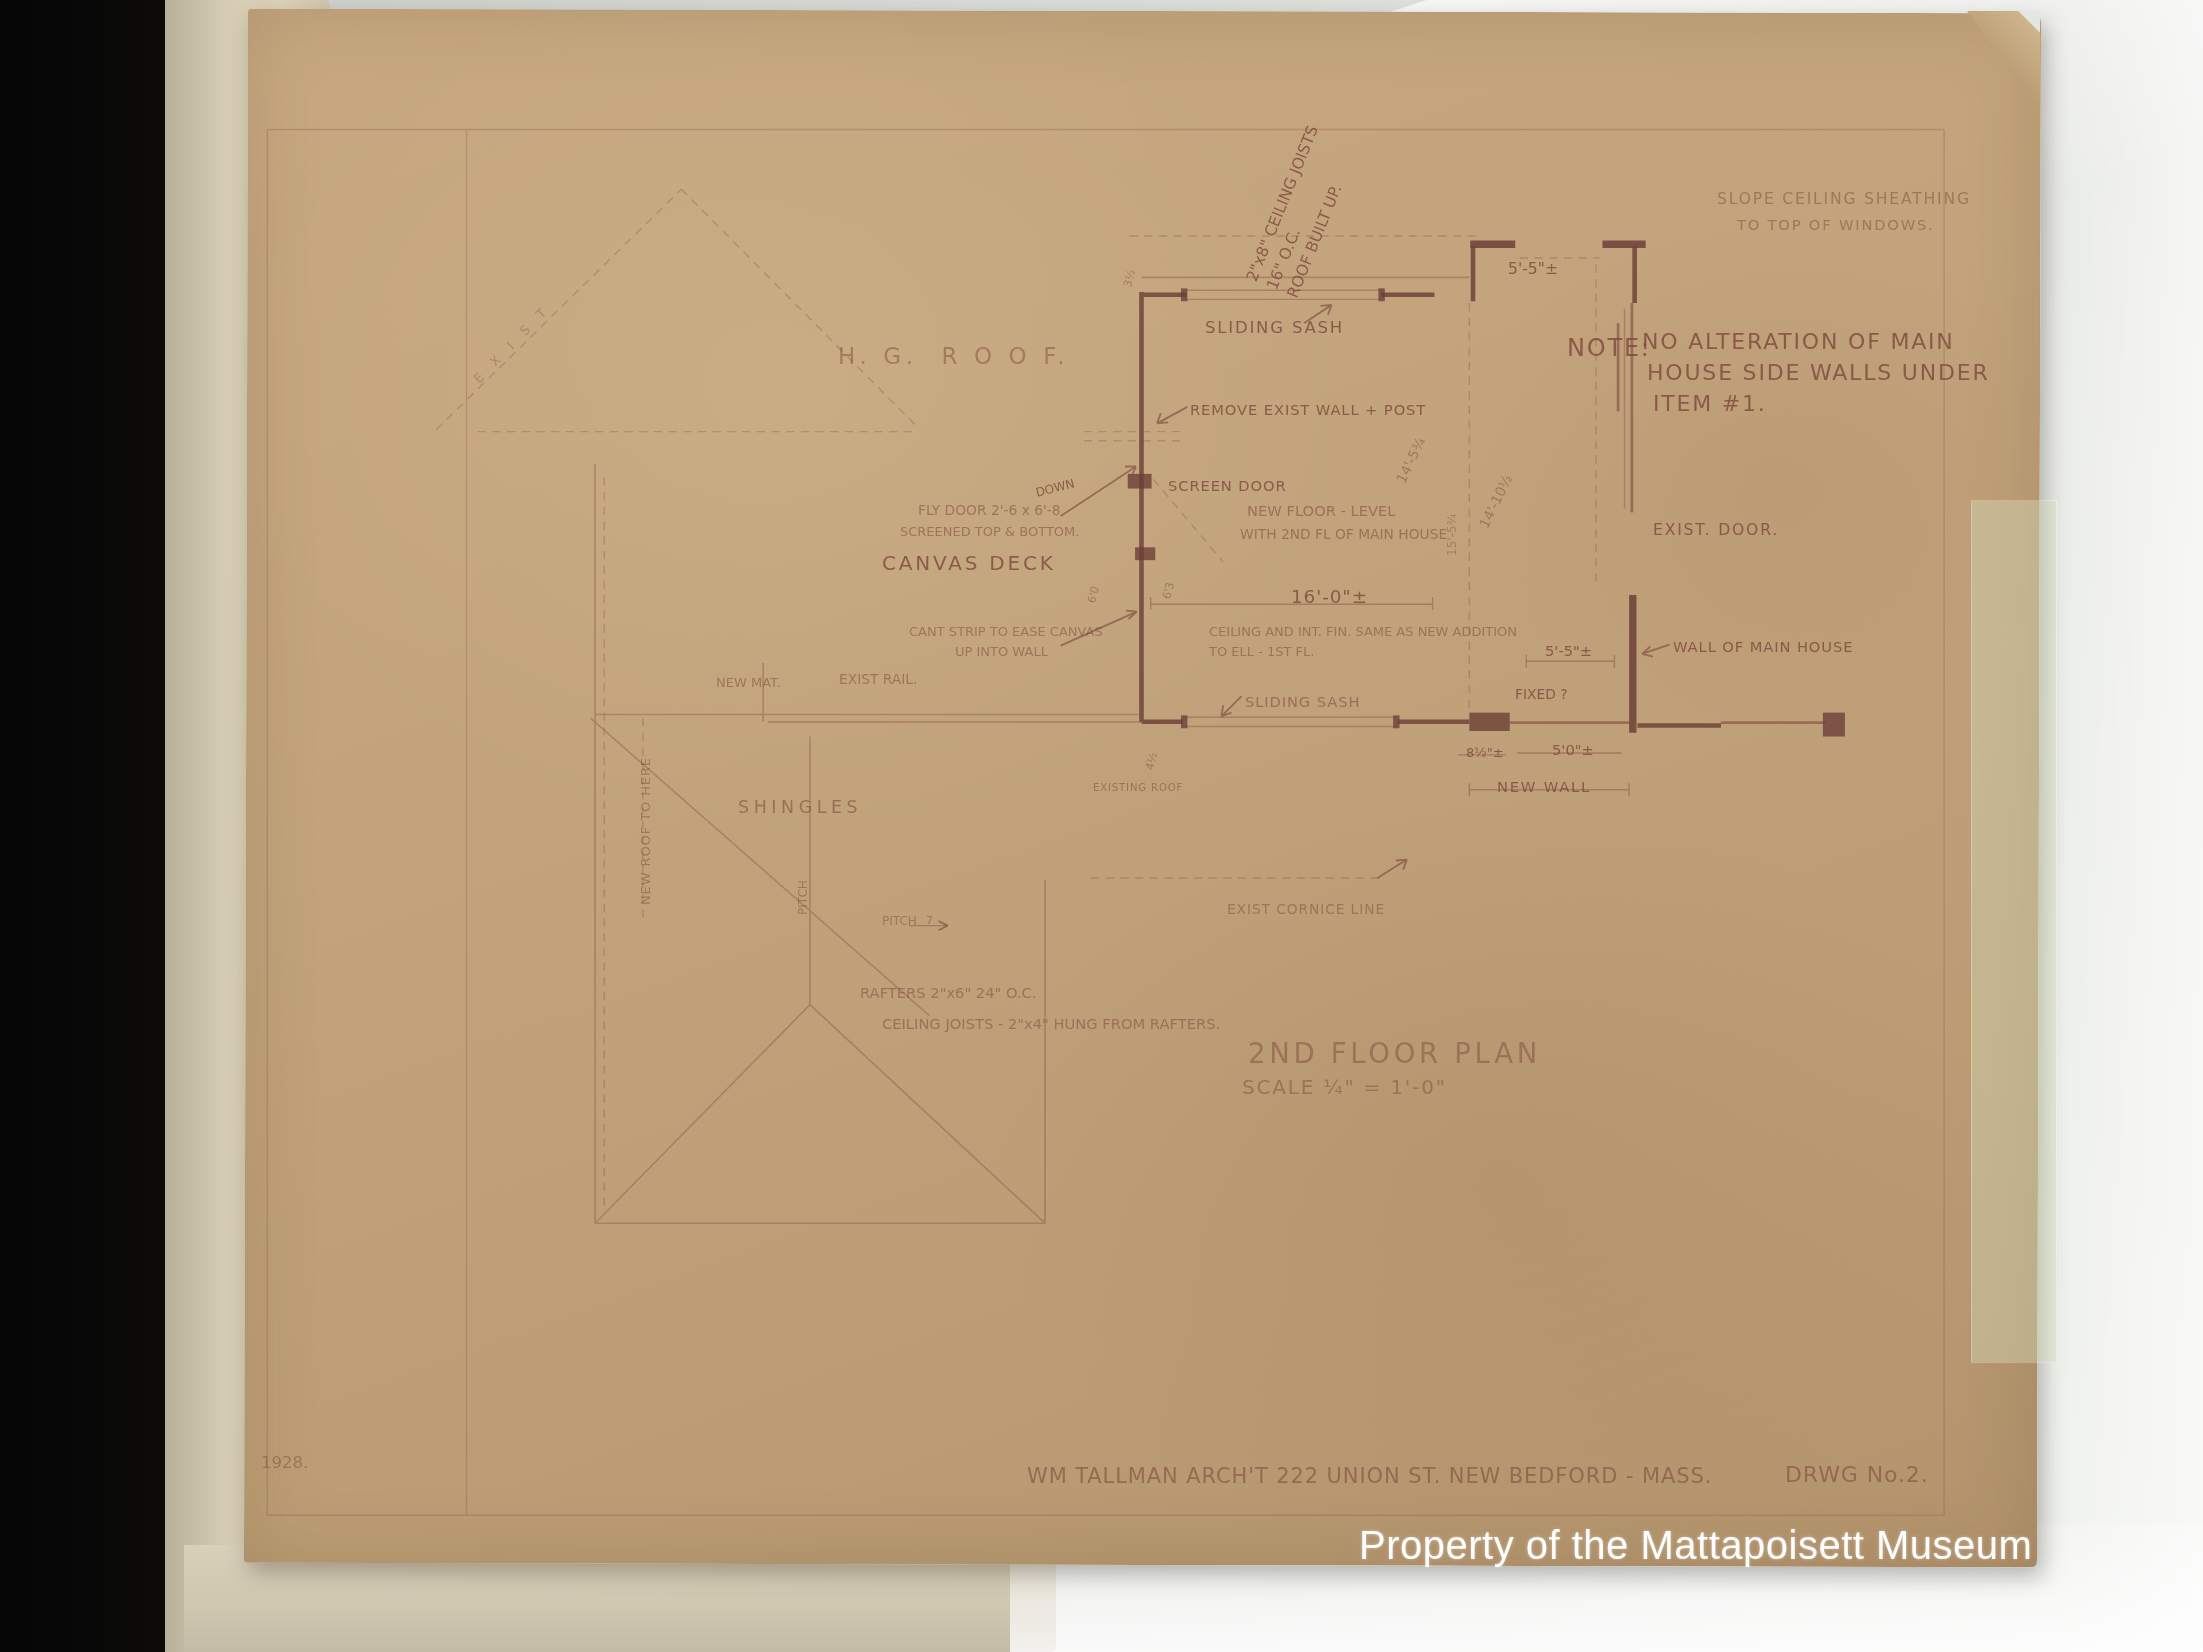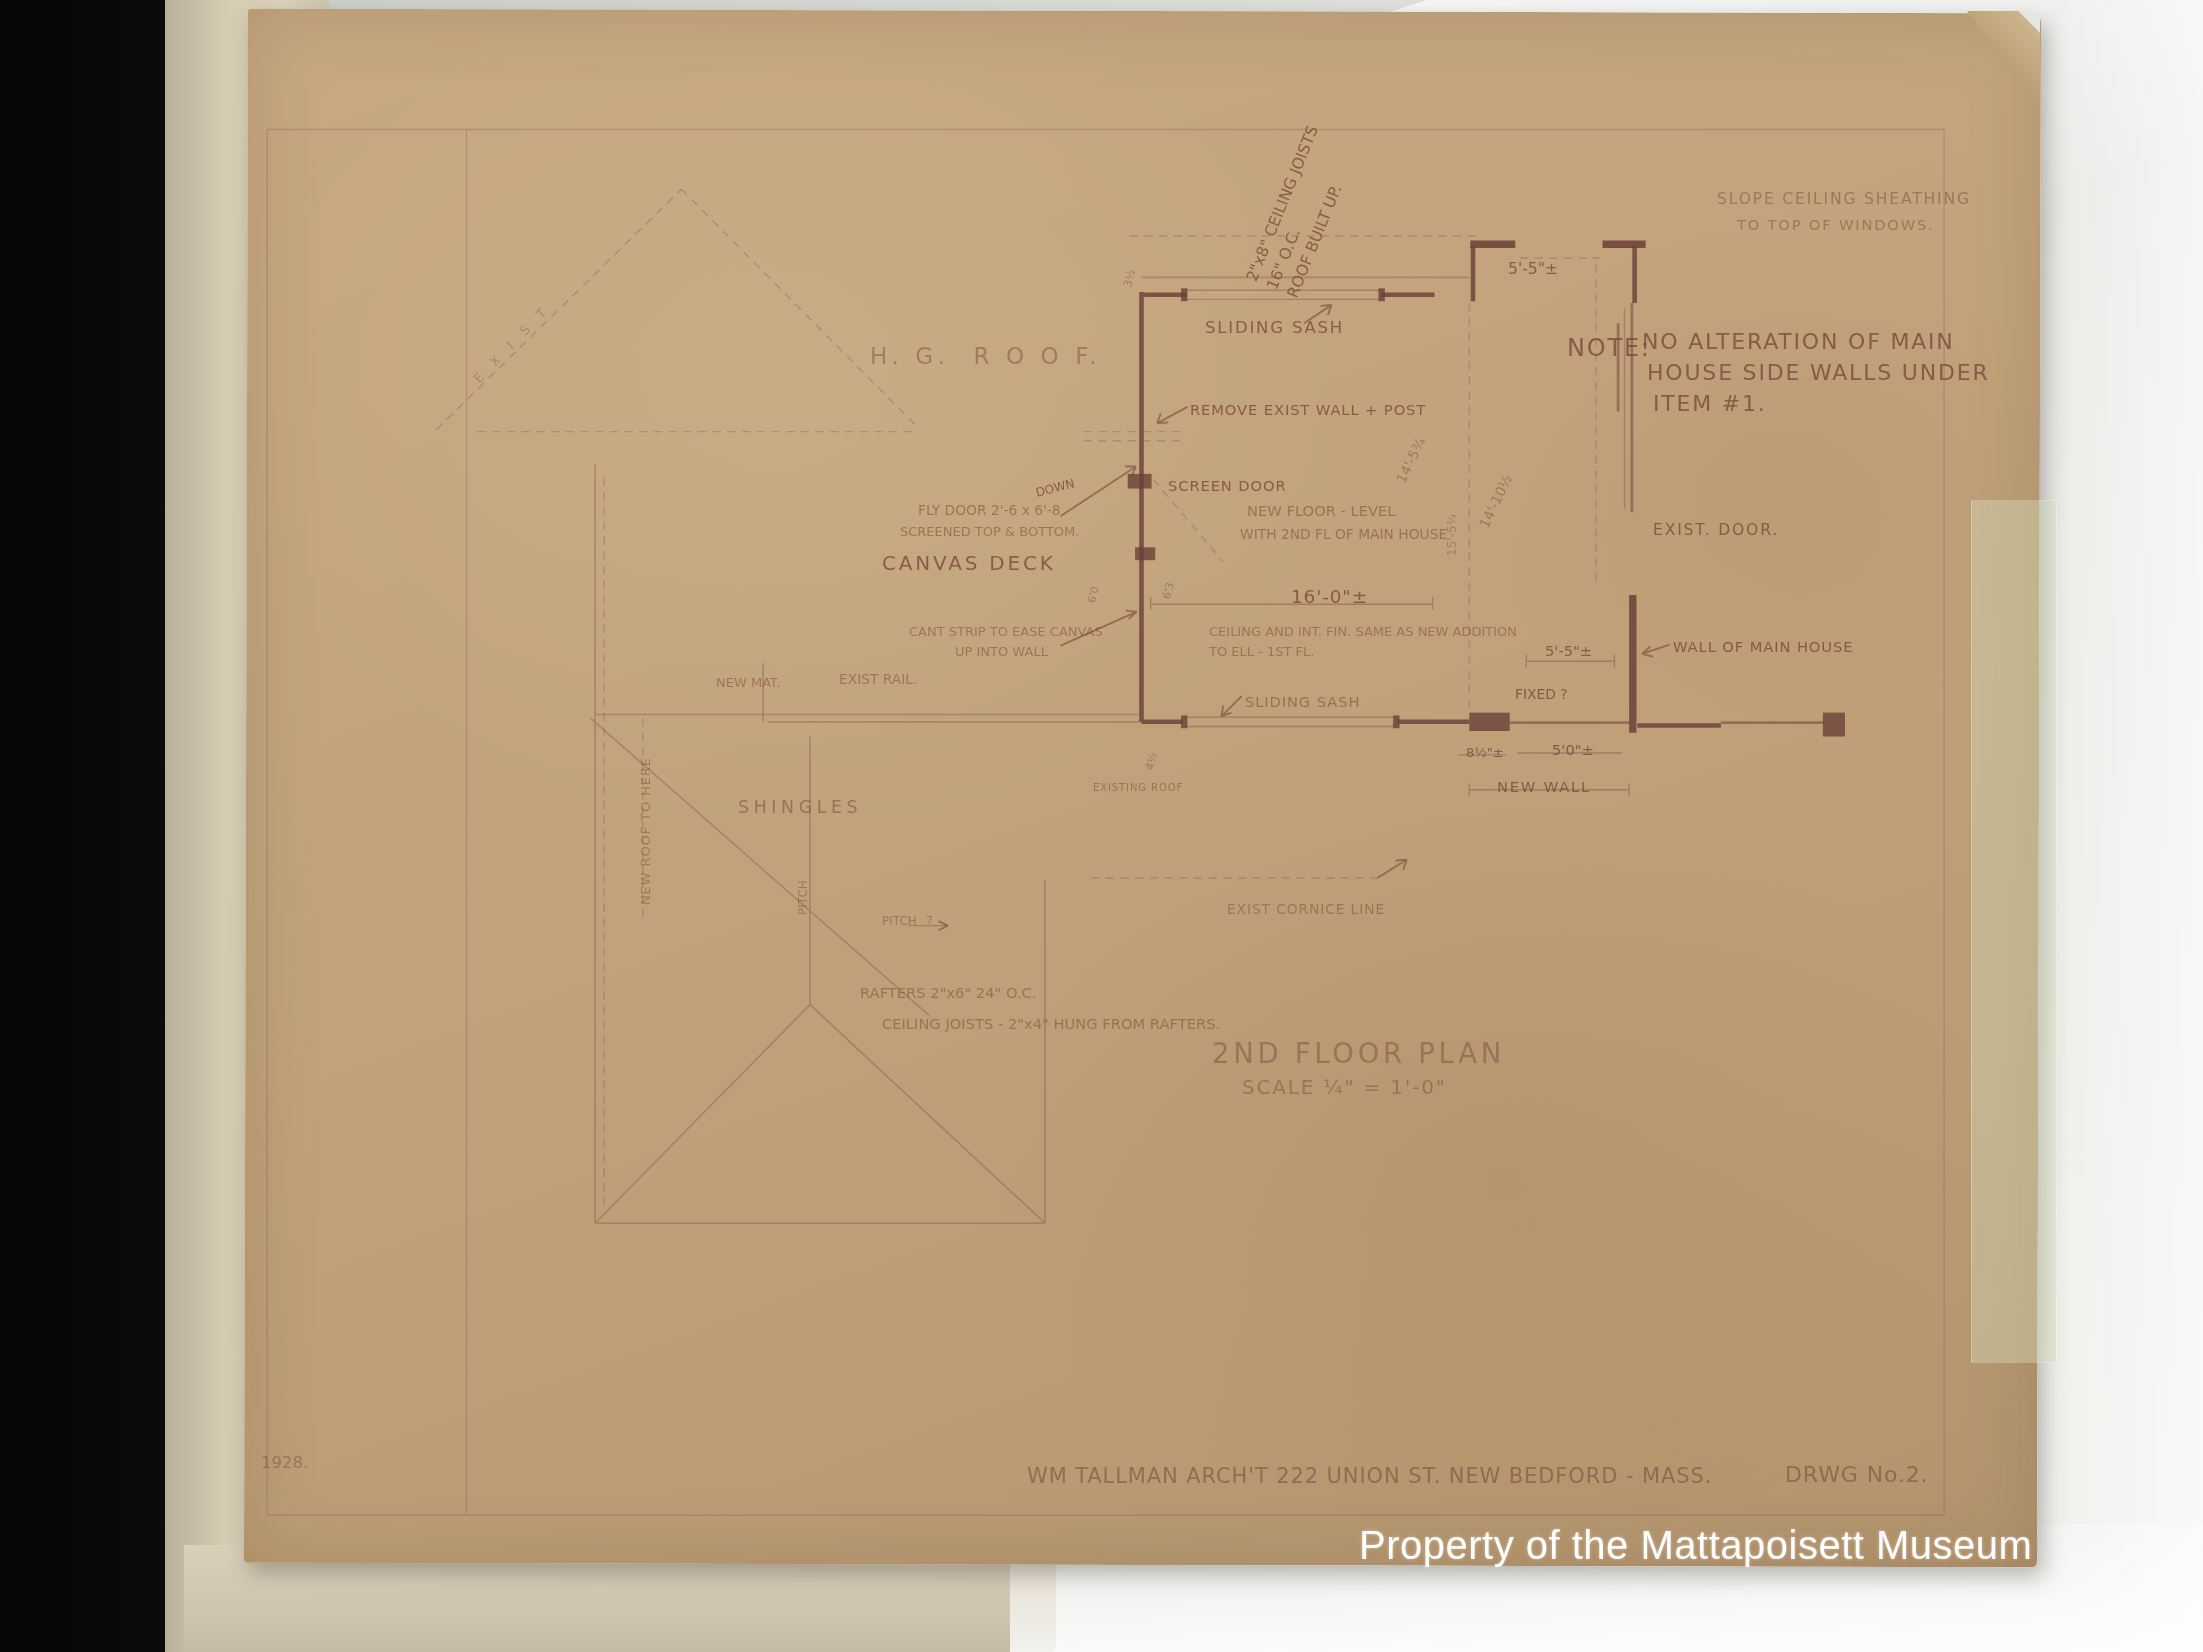--- a/index.html
+++ b/index.html
@@ -164,21 +164,21 @@
 ROOF BUILT UP.</div>
     <div class="lbl" style="left: 1717px; top: 189px; font-size: 15.6px; letter-spacing: 1.8px; opacity: 0.62;">SLOPE CEILING SHEATHING</div>
     <div class="lbl" style="left: 1737px; top: 215px; font-size: 14.7px; letter-spacing: 1.8px; opacity: 0.62;">TO TOP OF WINDOWS.</div>
     <div class="lbl" style="left: 1508px; top: 259px; font-size: 15.6px;">5'-5"±</div>
     <div class="lbl" style="left: 1567px; top: 332px; font-size: 24px; letter-spacing: 1.8px;">NOTE:</div>
     <div class="lbl" style="left: 1642px; top: 327px; font-size: 22px; letter-spacing: 1.8px;">NO ALTERATION OF MAIN</div>
     <div class="lbl" style="left: 1647px; top: 358px; font-size: 22px; letter-spacing: 1.8px;">HOUSE SIDE WALLS UNDER</div>
     <div class="lbl" style="left: 1653px; top: 389px; font-size: 22px; letter-spacing: 1.8px;">ITEM #1.</div>
     <div class="lbl" style="left: 1205px; top: 316px; font-size: 16.5px; letter-spacing: 1.8px;">SLIDING SASH</div>
     <div class="lbl" style="left: 1190px; top: 400px; font-size: 14.7px; letter-spacing: 0.9px;">REMOVE EXIST WALL + POST</div>
-    <div class="lbl" style="left: 838px; top: 340px; font-size: 23px; letter-spacing: 4.6px; opacity: 0.6; margin-left: 32px;">H. G.  R O O F.</div>
+    <div class="lbl" style="left: 838px; top: 340px; font-size: 23px; letter-spacing: 4.6px; opacity: 0.6;">H. G.  R O O F.</div>
     <div class="lbl" style="left: 470px; top: 375px; font-size: 13px; transform: rotate(-46deg); letter-spacing: 5.5px; opacity: 0.45;">E X I S T</div>
     <div class="lbl" style="left: 1034px; top: 485px; font-size: 12px; transform: rotate(-14deg);">DOWN</div>
     <div class="lbl" style="left: 1168px; top: 476px; font-size: 14.7px; letter-spacing: 0.9px;">SCREEN DOOR</div>
     <div class="lbl" style="left: 918px; top: 501px; font-size: 13.8px; opacity: 0.68;">FLY DOOR 2'-6 x 6'-8</div>
     <div class="lbl" style="left: 900px; top: 523px; font-size: 13px; opacity: 0.68;">SCREENED TOP &amp; BOTTOM.</div>
     <div class="lbl" style="left: 1247px; top: 501px; font-size: 14.7px; opacity: 0.68;">NEW FLOOR - LEVEL</div>
     <div class="lbl" style="left: 1240px; top: 525px; font-size: 13.8px; opacity: 0.68;">WITH 2ND FL OF MAIN HOUSE</div>
     <div class="lbl" style="left: 1653px; top: 520px; font-size: 15.6px; letter-spacing: 1.8px;">EXIST. DOOR.</div>
     <div class="lbl" style="left: 1392px; top: 478px; font-size: 13.8px; transform: rotate(-64deg); opacity: 0.6;">14'-5¾</div>
     <div class="lbl" style="left: 1475px; top: 523px; font-size: 13.8px; transform: rotate(-64deg); opacity: 0.6;">14'-10½</div>
@@ -204,21 +204,21 @@
     <div class="lbl" style="left: 1497px; top: 777px; font-size: 14.7px; letter-spacing: 1.8px;">NEW WALL</div>
     <div class="lbl" style="left: 1093px; top: 781px; font-size: 10px; letter-spacing: 0.9px; opacity: 0.65;">EXISTING ROOF</div>
     <div class="lbl" style="left: 738px; top: 795px; font-size: 17.4px; letter-spacing: 4.6px; opacity: 0.7;">SHINGLES</div>
     <div class="lbl" style="left: 637px; top: 905px; font-size: 13px; transform: rotate(-90deg); letter-spacing: 0.9px; opacity: 0.6;">NEW ROOF TO HERE</div>
     <div class="lbl" style="left: 1227px; top: 900px; font-size: 13.8px; letter-spacing: 0.9px; opacity: 0.6;">EXIST CORNICE LINE</div>
     <div class="lbl" style="left: 795px; top: 915px; font-size: 12px; transform: rotate(-90deg); opacity: 0.6;">PITCH</div>
     <div class="lbl" style="left: 882px; top: 913px; font-size: 12px; opacity: 0.6;">PITCH</div>
     <div class="lbl" style="left: 926px; top: 913px; font-size: 11px; opacity: 0.6;">7</div>
     <div class="lbl" style="left: 860px; top: 983px; font-size: 14.7px; opacity: 0.65;">RAFTERS 2"x6" 24" O.C.</div>
     <div class="lbl" style="left: 882px; top: 1014px; font-size: 14.7px; opacity: 0.65;">CEILING JOISTS - 2"x4" HUNG FROM RAFTERS.</div>
-    <div class="lbl" style="left: 1212px; top: 1034px; font-size: 27.5px; letter-spacing: 3.7px; opacity: 0.6;">2ND FLOOR PLAN</div>
+    <div class="lbl" style="left: 1248px; top: 1034px; font-size: 27.5px; letter-spacing: 3.7px; opacity: 0.6;">2ND FLOOR PLAN</div>
     <div class="lbl" style="left: 1242px; top: 1073px; font-size: 20px; letter-spacing: 1.8px; opacity: 0.6;">SCALE ¼" = 1'-0"</div>
     <div class="lbl" style="left: 1027px; top: 1462px; font-size: 21px; letter-spacing: 0.9px; opacity: 0.72;">WM TALLMAN ARCH'T 222 UNION ST. NEW BEDFORD - MASS.</div>
     <div class="lbl" style="left: 1785px; top: 1460px; font-size: 22px; letter-spacing: 0.9px; opacity: 0.72;">DRWG No.2.</div>
     <div class="lbl" style="left: 261px; top: 1451px; font-size: 16.5px; opacity: 0.6;">1928.</div>
   </div>
 <div id="acetate"></div>
 <div id="watermark">Property of the Mattapoisett Museum</div>
 
 
 </body></html>

